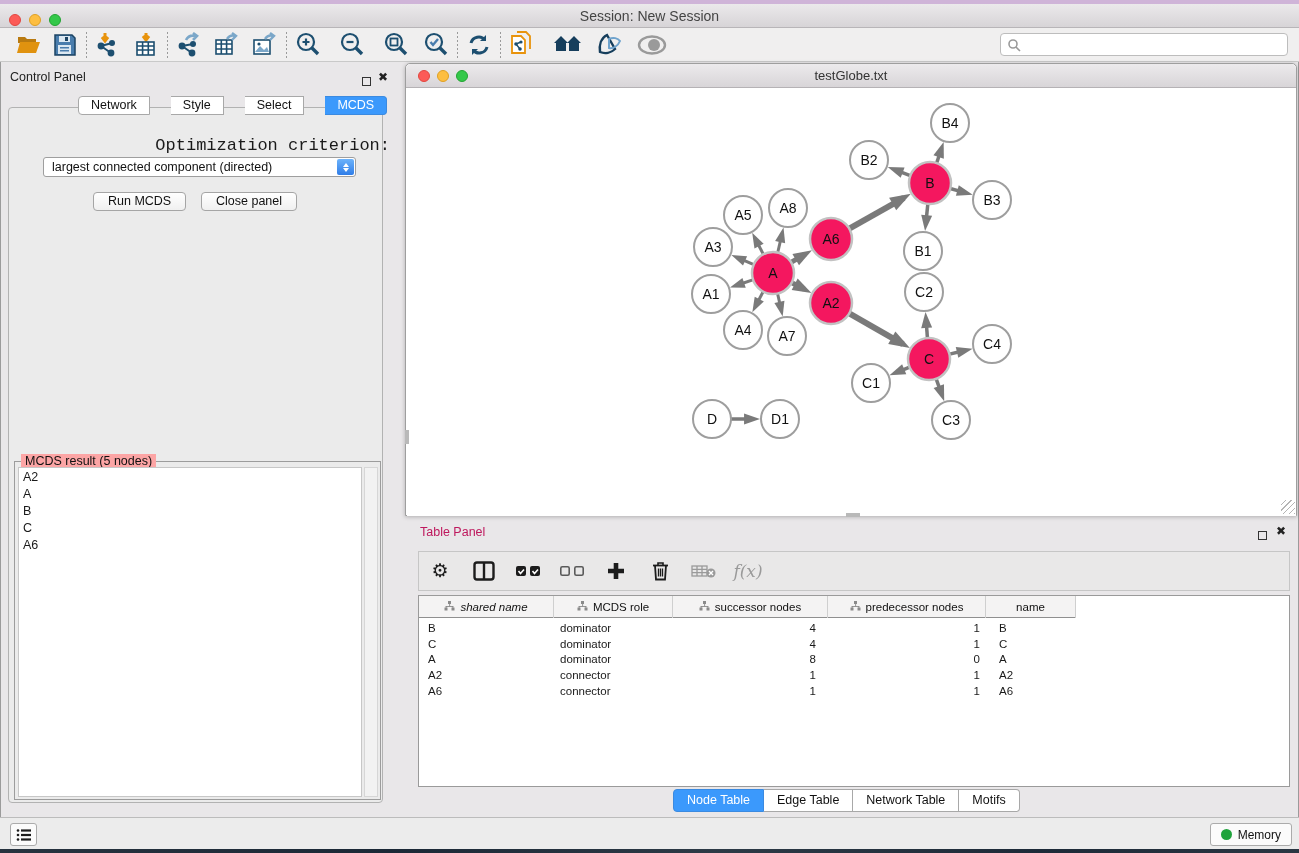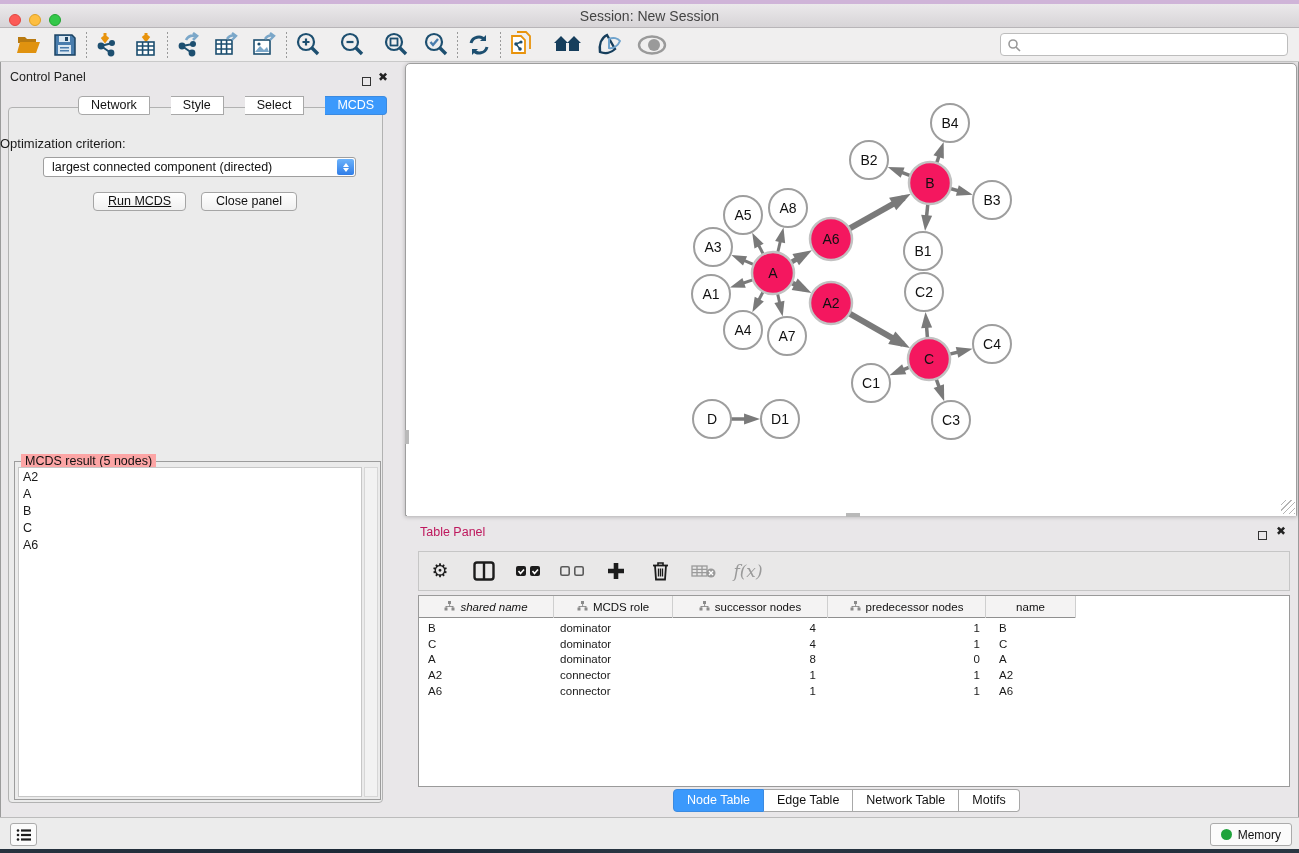--- a/index.html
+++ b/index.html
@@ -41,32 +41,32 @@
   .cp-body { left:8px; top:107px; width:375px; height:696px; background:#ebebeb;
     border:1px solid #b2b2b2; border-radius:4px; }
   .seg { display:flex; }
   .seg .tab { height:19px; line-height:17px; padding:0 12px; font-size:12.5px; background:#fff;
     border:1px solid #a8a8a8; border-left:none; color:#111; text-align:center; }
   .seg .tab:first-child { border-left:1px solid #a8a8a8; border-radius:4px 0 0 4px; }
   .seg .tab:last-child { border-radius:0 4px 4px 0; }
   .seg .tab.sel { background:#3b99fc; border-color:#3b8ae0; color:#fff; }
   .cp-tabs { left:78px; top:96px;gap:21px; }
 
-  .opt-label { left:0; top:136px; width:390px; text-align:left; font-size:13px; }
+  .opt-label { left:0; top:136px; width:390px; text-align:right; font-size:17px;font-family:Liberation Mono, monospace; }
   .selectbox { left:43px; top:157px; width:313px; height:20px; background:#fff; border:1px solid #9e9e9e;
     border-radius:3px; font-size:12.5px; line-height:18px; padding-left:8px; color:#111; }
   .selectbox .stepper { position:absolute; right:1px; top:1px; width:17px; height:16px; border-radius:2px;
     background:linear-gradient(#6db3fb,#2f7de8); display:flex; flex-direction:column;
     align-items:center; justify-content:center; gap:1px; }
   .stepper i { width:0; height:0; border-left:3.5px solid transparent; border-right:3.5px solid transparent; }
   .stepper i.up { border-bottom:4px solid #fff; }
   .stepper i.down { border-top:4px solid #fff; }
   .btn { height:19px; background:linear-gradient(#ffffff,#f0f0f0); border:1px solid #a5a5a5;
     border-radius:4px; font-size:12.5px; text-align:center; line-height:17px; padding:0 14px; color:#111; }
-  .run-btn { left:93px; top:192px;text-decoration:underline; }
+  .run-btn { left:93px; top:192px; }
   .close-btn { left:201px; top:192px; }
 
   .fieldset { left:14px; top:461px; width:367px; height:339px; border:1px solid #9c9c9c; }
   .fieldset .legend { position:absolute; left:6px; top:-8px; background:#fca5a5; padding:0 4px;
     font-size:12.5px; color:#111; }
   .result-list { position:absolute; left:3px; top:5px; width:344px; height:330px; background:#fff;
     border:1px solid #c7c7c7; font-size:12.5px; }
   .result-list .item { padding:1.5px 0 1.5px 4px; }
   .result-scroll { position:absolute; right:2px; top:5px; width:14px; height:330px; background:#f2f2f2;
     border:1px solid #d6d6d6; }
@@ -307,20 +307,26 @@
       <div class="item">A2</div>
       <div class="item">A</div>
       <div class="item">B</div>
       <div class="item">C</div>
       <div class="item">A6</div>
     </div>
   <div class="result-scroll"></div>
 </div>
 
 <div class="abs netwin">
+  <div class="net-titlebar">
+    <div class="abs tl red" style="top:6px;left:12px;"></div>
+    <div class="abs tl yellow" style="top:6px;left:31px;"></div>
+    <div class="abs tl green" style="top:6px;left:50px;"></div>
+    <div class="title">testGlobe.txt</div>
+  </div>
   <div class="net-canvas">
     <svg width="889" height="427" viewBox="0 0 889 427">
         <line x1="348.00425306307153" y1="190.0953336399274" x2="330.52004811757877" y2="196.01740305694912" stroke="#7a7a7a" stroke-width="3"></line>
         <path d="M322.94289151255623 198.58385932639223 L335.4423584771165 188.9169962570265 L338.74410446775505 198.66500822938795 Z" fill="#7a7a7a"></path>
         <line x1="348.56644311911145" y1="176.44545868494828" x2="331.6915575086779" y2="169.1330082537604" stroke="#7a7a7a" stroke-width="3"></line>
         <path d="M324.3511125061985 165.952148752686 L340.1054814223949 167.1706626230976 L336.01330567426265 176.61414511878735 Z" fill="#7a7a7a"></path>
         <line x1="357.1508177761802" y1="200.81344622525768" x2="349.04090011931345" y2="216.22228977330448" stroke="#7a7a7a" stroke-width="3"></line>
         <path d="M345.31492865665246 223.30163555236035 L347.71939119079417 207.68422616661687 L356.8269695355495 212.47768845333022 Z" fill="#7a7a7a"></path>
         <line x1="357.2709645413984" y1="167.12386478003697" x2="348.86384172846545" y2="150.87009400836655" stroke="#7a7a7a" stroke-width="3"></line>
         <path d="M345.18845837747534 143.76435286311897 L356.6230047771299 154.67013411134445 L347.4814687937689 159.39851479239326 Z" fill="#7a7a7a"></path>

